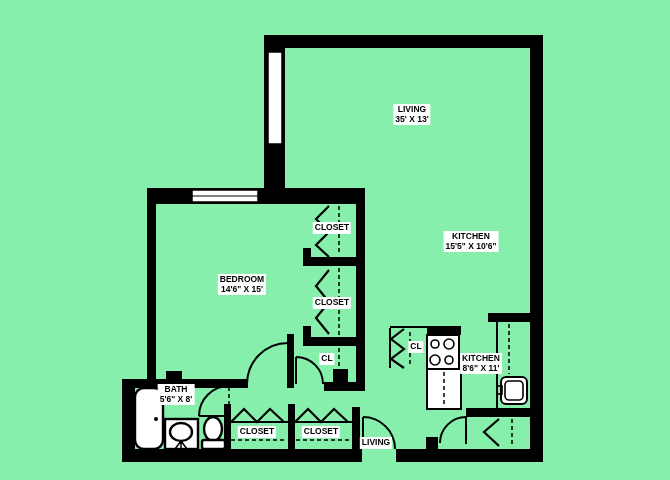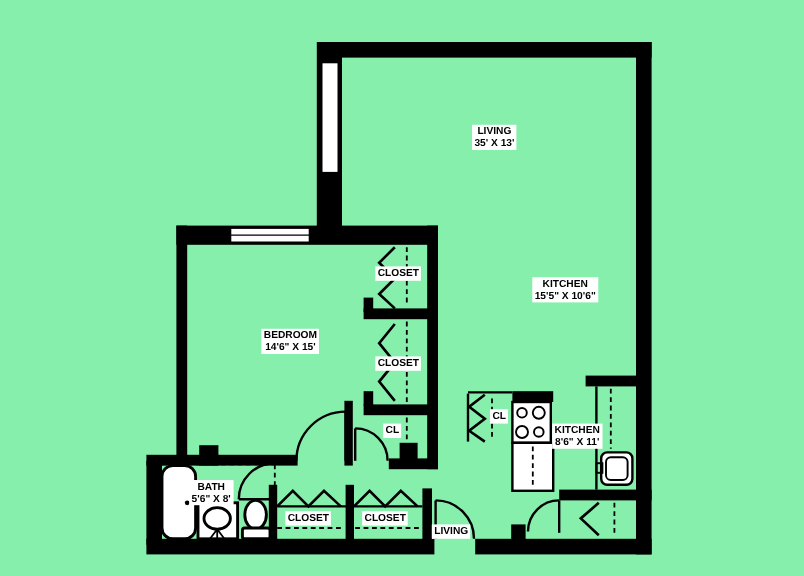--- a/index.html
+++ b/index.html
@@ -124,21 +124,21 @@
     <div>35' X 13'</div>
   </div>
   <div class="lbl" style="left:471px;top:231px">
     <div>KITCHEN</div>
     <div>15'5" X 10'6"</div>
   </div>
   <div class="lbl" style="left:242px;top:274px">
     <div>BEDROOM</div>
     <div>14'6" X 15'</div>
   </div>
-  <div class="lbl" style="left:176px;top:400px">
+  <div class="lbl" style="left:176px;top:384px">
     <div>BATH</div>
     <div>5'6" X 8'</div>
   </div>
   <div class="lbl" style="left:481px;top:353px">
     <div>KITCHEN</div>
     <div>8'6" X 11'</div>
   </div>
 
   <div class="lbl" style="left:332px;top:222px">CLOSET</div>
   <div class="lbl" style="left:332px;top:297px">CLOSET</div>

